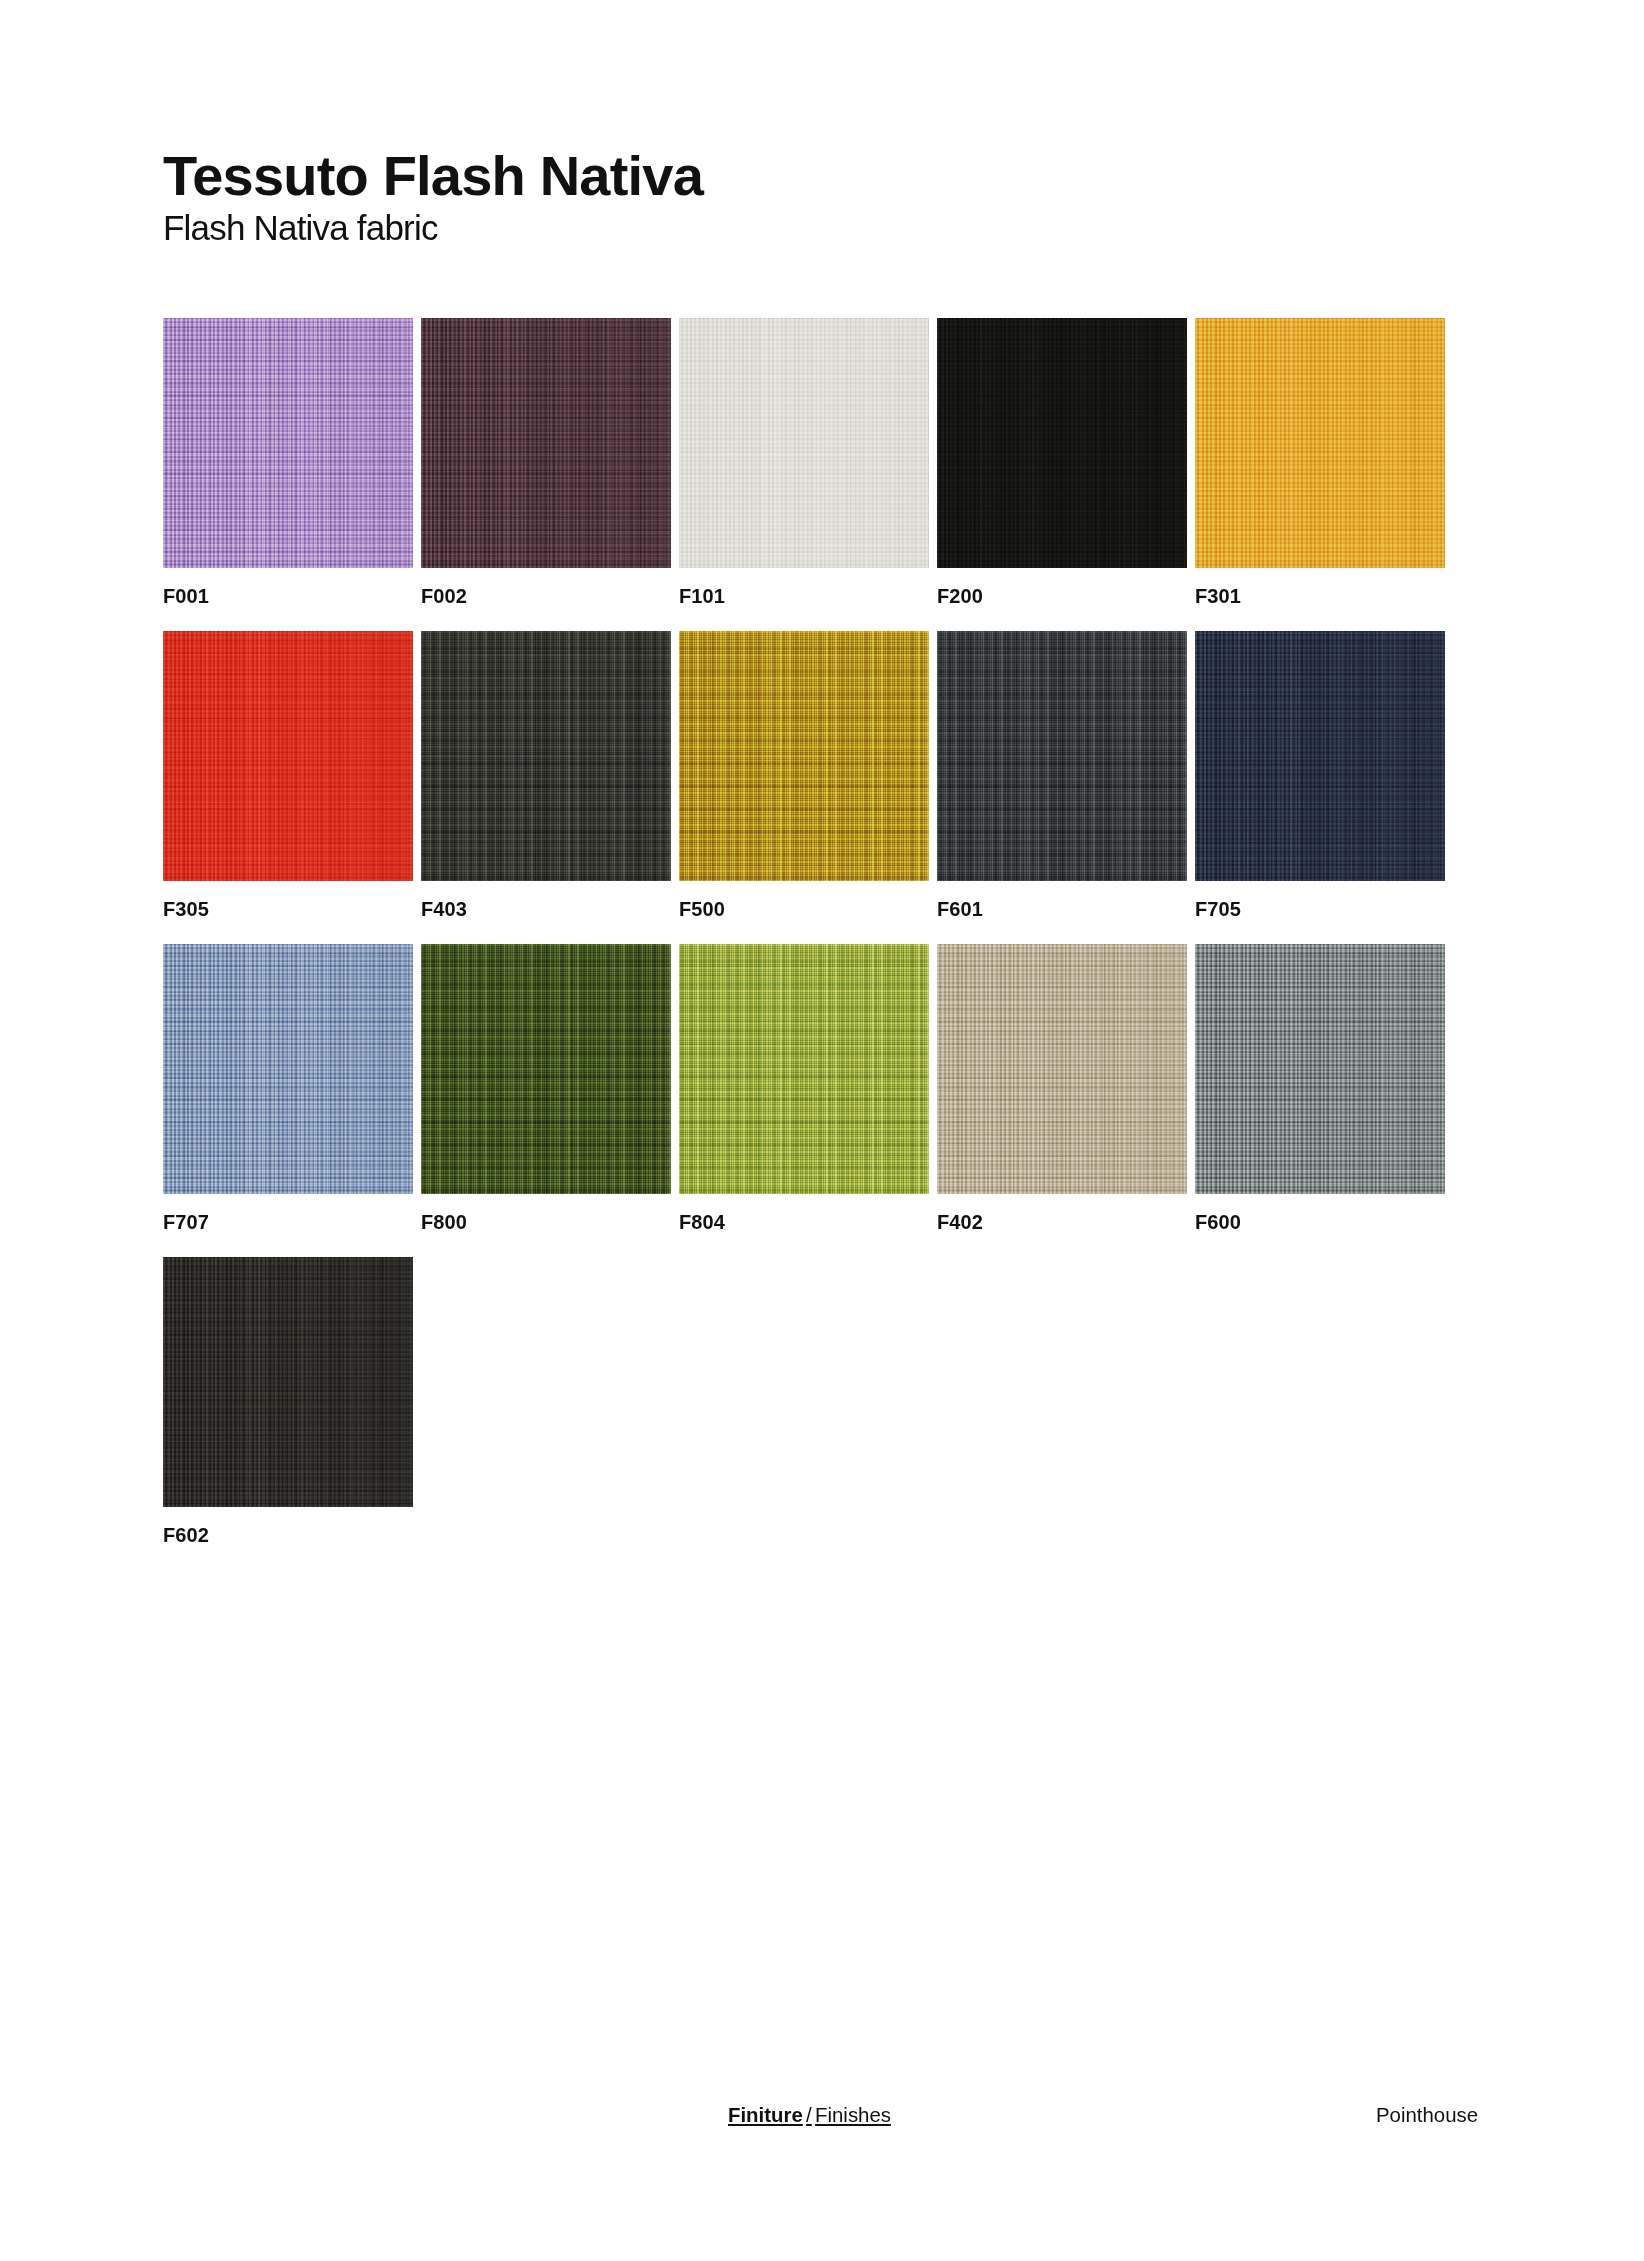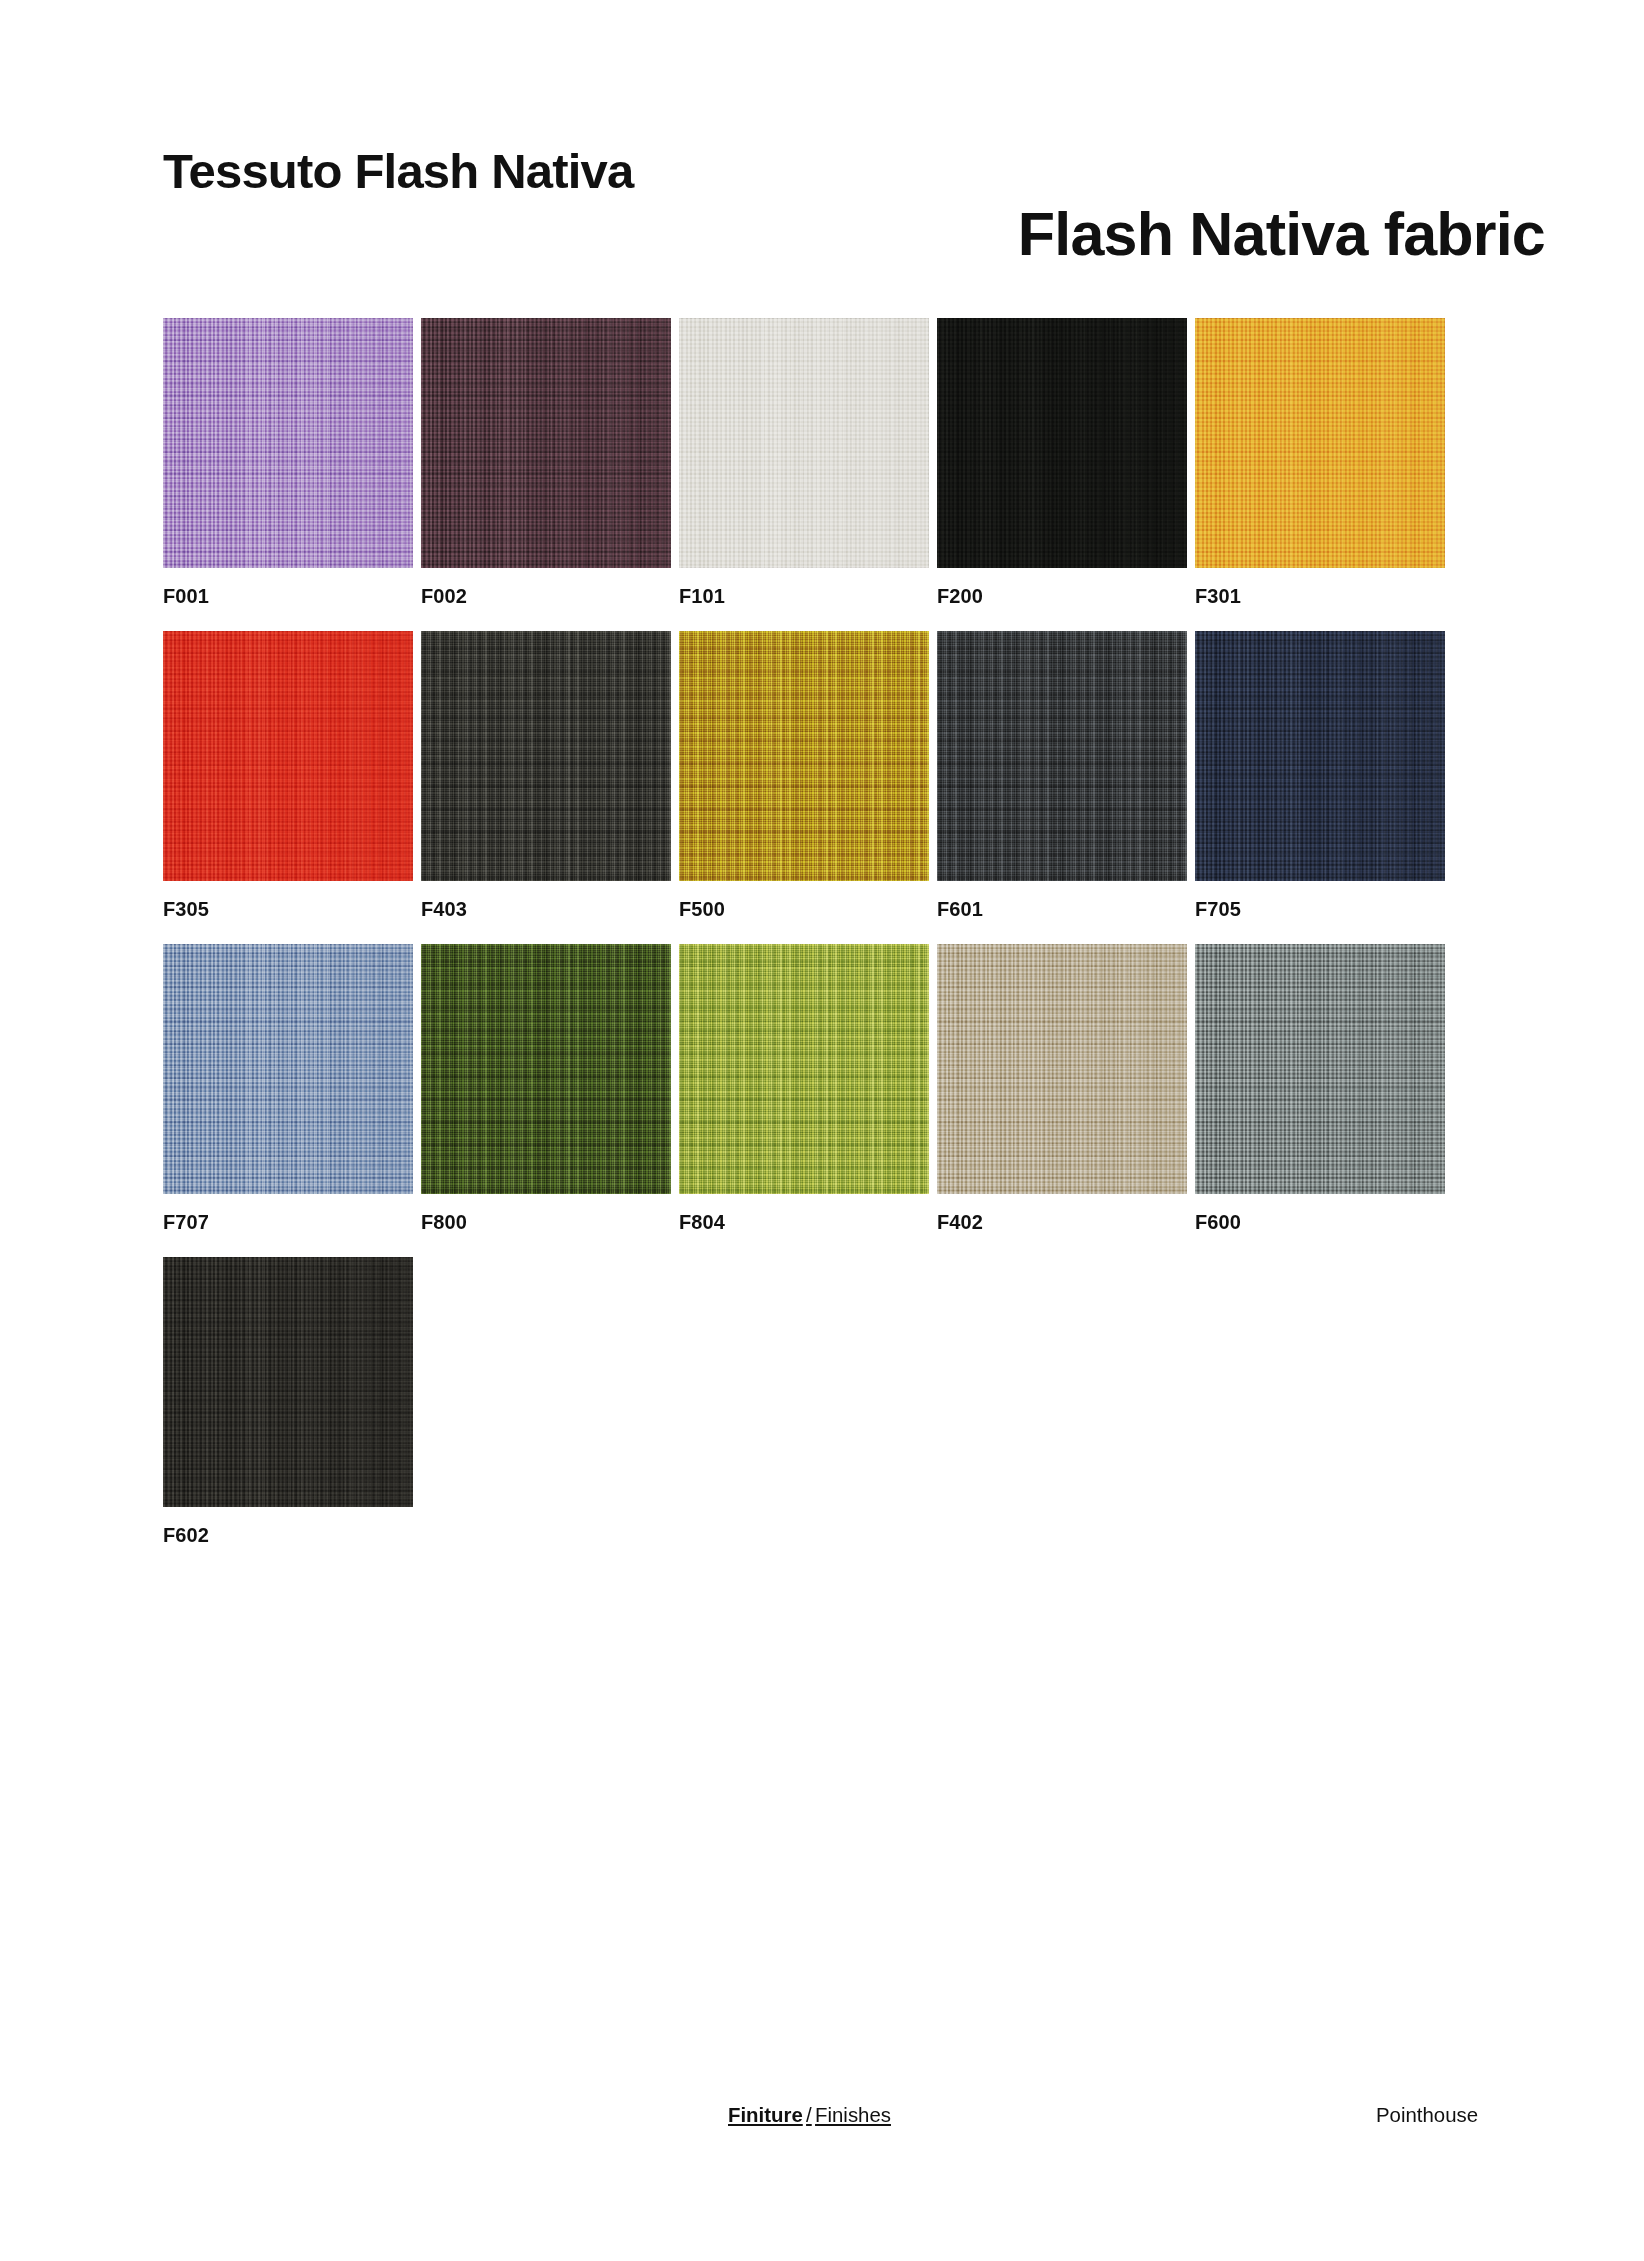--- a/index.html
+++ b/index.html
@@ -25,35 +25,34 @@
   }
 
   
   .header {
     position:absolute;
     left:163px;
     top:144px;
     width:1382px;
   }
   .title-it {
-    font-size:49px;
+    font-size:56px;
     font-weight:700;
     letter-spacing:-0.8px;
     color:#111111;
     line-height:1.14;
     white-space:nowrap;
   }
   .title-en {
-    font-size:61px;
-    font-weight:700;
+    font-size:35px;
+    font-weight:400;
     letter-spacing:-0.8px;
     color:#111111;
     line-height:1.14;
     white-space:nowrap;
-    text-align:right;
   }
 
   
   .grid {
     position:absolute;
     left:163px;
     top:318px;
     width:1338px;
     display:grid;
     grid-template-columns:repeat(5, 250px);

